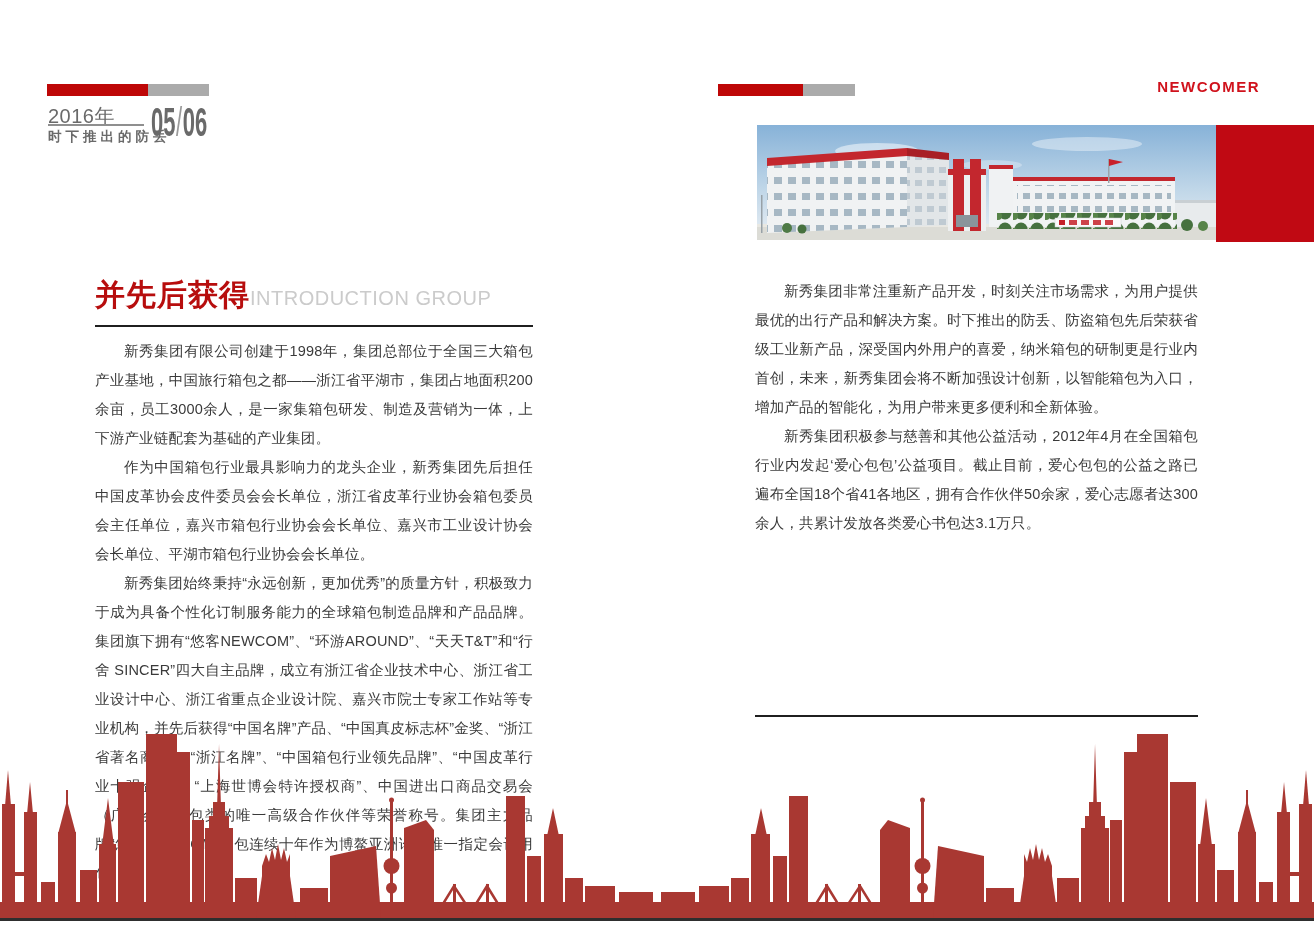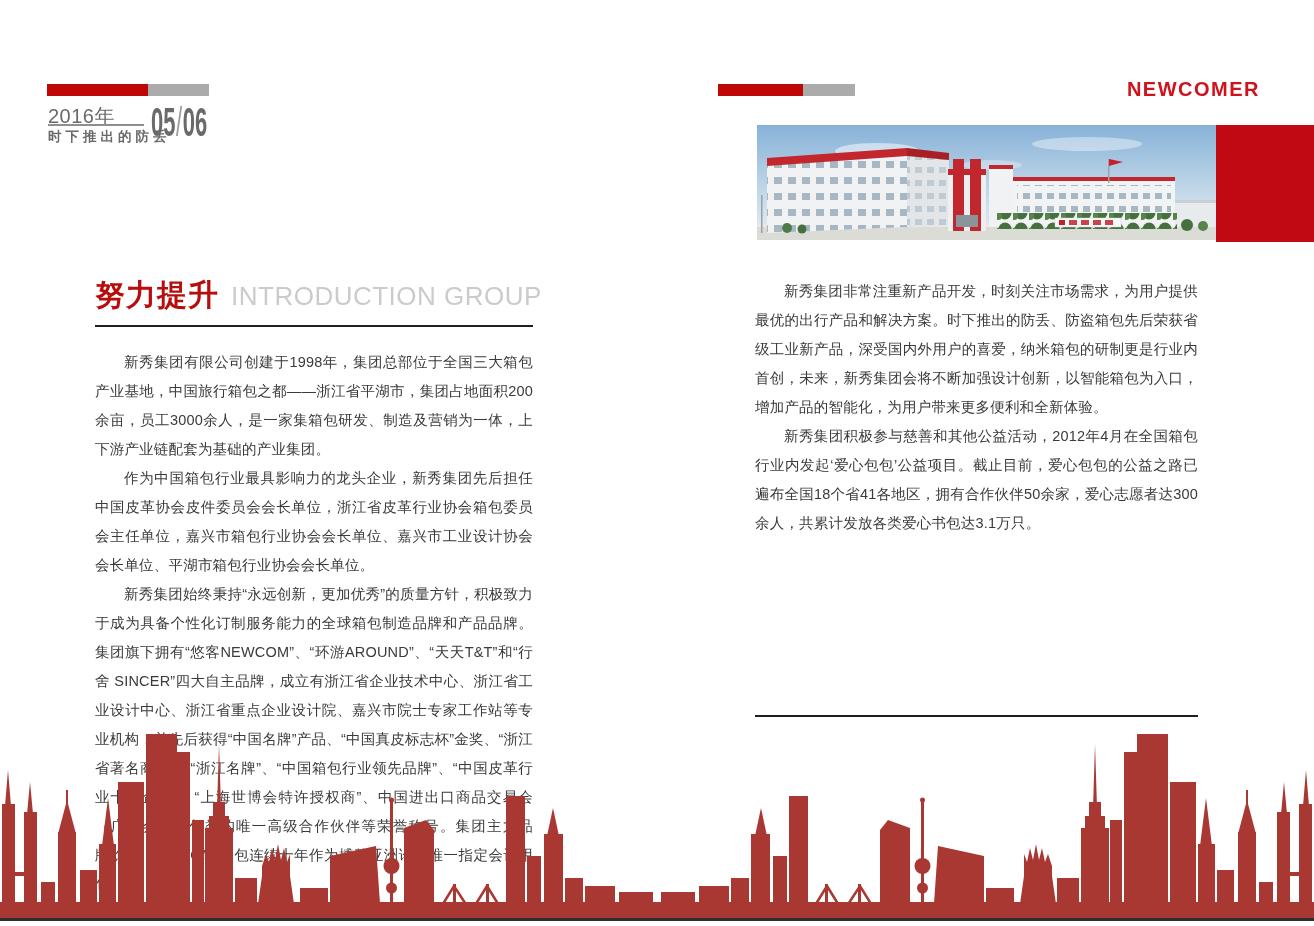--- a/index.html
+++ b/index.html
@@ -16,36 +16,36 @@
   .year{left:48px;top:103px;font-size:20px;color:var(--header-text-gray);letter-spacing:.5px;}
   .year-rule{left:48px;top:124px;width:96px;height:2px;background:#8f8f8f;}
   .report-title{left:48px;top:128px;font-size:13.5px;font-weight:700;color:var(--header-text-gray);letter-spacing:4px;}
   .page-no{left:151px;top:102px;font-size:40px;font-weight:700;color:var(--header-text-gray);
            transform:scaleX(.55);transform-origin:left top;line-height:1;white-space:nowrap;}
   .page-no .sep{font-weight:300;color:#9a9a9a;padding:0 1px;}
 
   
   .bar-red-r{left:718px;width:85px;background:var(--accent-red);}
   .bar-gray-r{left:803px;width:52px;background:var(--bar-gray);}
-  .brand{right:54px;top:78px;font-size:20px;font-weight:800;letter-spacing:1.5px;color:var(--brand-red);}
+  .brand{right:54px;top:78px;font-size:15px;font-weight:800;letter-spacing:1.5px;color:var(--brand-red);}
 
   
   .photo{left:757px;top:125px;width:459px;height:115px;}
   .photo svg{display:block;width:100%;height:100%;}
   .red-block{left:1216px;top:125px;width:98px;height:117px;background:var(--photo-block-red);}
 
   
   .sec-title{left:95px;top:275px;display:flex;align-items:baseline;white-space:nowrap;}
   .sec-title .zh{font-size:30px;font-weight:800;color:var(--heading-red);letter-spacing:1px;}
-  .sec-title .en{font-size:26px;color:var(--heading-en-gray);margin-left:12px;letter-spacing:.5px;}
+  .sec-title .en{font-size:20px;color:var(--heading-en-gray);letter-spacing:.5px;}
   .rule{height:2px;background:var(--rule-black);}
   .rule-left{left:95px;top:325px;width:438px;}
   .rule-right{left:755px;top:715px;width:443px;}
   .col{color:var(--body-text);}
-  .col-left{left:95px;top:348px;width:438px;}
+  .col-left{left:95px;top:337px;width:438px;}
   .col-right{left:755px;top:277px;width:443px;}
   p.body-par{margin:0;text-indent:2em;text-align:justify;font-size:14.5px;line-height:29px;letter-spacing:.2px;}
 
   
   .skyline{left:0;top:726px;width:1314px;height:192px;}
   .skyline svg{display:block;width:100%;height:100%;}
   .skyline .fillshape,.skyline rect,.skyline polygon,.skyline circle{fill:var(--skyline-red);}
   .skyline .sk-line{fill:none;stroke:var(--skyline-red);stroke-width:2.5;}
   .bottom-line{left:0;top:918px;width:1314px;height:3px;background:#2e2e2e;}
 </style>
@@ -126,21 +126,21 @@
         <rect x="312" y="95" width="8" height="5" fill="#C42129" opacity=".85"></rect>
       <rect x="324" y="95" width="8" height="5" fill="#C42129" opacity=".85"></rect>
         <rect x="336" y="95" width="8" height="5" fill="#C42129" opacity=".85"></rect>
       <rect x="348" y="95" width="8" height="5" fill="#C42129" opacity=".85"></rect>
       <rect x="4" y="70" width="1.5" height="38" fill="#98A1A7"></rect>
     </svg>
   </div>
   <div class="abs red-block"></div>
 
   <div class="abs sec-title">
-    <span class="zh">努力提升</span>
+    <span class="zh">并先后获得</span>
     <span class="en">INTRODUCTION GROUP</span>
   </div>
   <div class="abs rule rule-left"></div>
   <div class="abs col col-left">
     <p class="body-par">新秀集团有限公司创建于1998年，集团总部位于全国三大箱包产业基地，中国旅行箱包之都——浙江省平湖市，集团占地面积200余亩，员工3000余人，是一家集箱包研发、制造及营销为一体，上下游产业链配套为基础的产业集团。</p>
     <p class="body-par">作为中国箱包行业最具影响力的龙头企业，新秀集团先后担任中国皮革协会皮件委员会会长单位，浙江省皮革行业协会箱包委员会主任单位，嘉兴市箱包行业协会会长单位、嘉兴市工业设计协会会长单位、平湖市箱包行业协会会长单位。</p>
     <p class="body-par">新秀集团始终秉持“永远创新，更加优秀”的质量方针，积极致力于成为具备个性化订制服务能力的全球箱包制造品牌和产品品牌。集团旗下拥有“悠客NEWCOM”、“环游AROUND”、“天天T&amp;T”和“行舍 SINCER”四大自主品牌，成立有浙江省企业技术中心、浙江省工业设计中心、浙江省重点企业设计院、嘉兴市院士专家工作站等专业机构，并先后获得“中国名牌”产品、“中国真皮标志杯”金奖、“浙江省著名商标”、“浙江名牌”、“中国箱包行业领先品牌”、“中国皮革行业十强企业”、“上海世博会特许授权商”、中国进出口商品交易会（广交会）箱包类的唯一高级合作伙伴等荣誉称号。集团主力品牌“悠客NEWCOM”箱包连续十年作为博鳌亚洲论坛唯一指定会议用包。</p>
   </div>
 
   <div class="abs col col-right">

